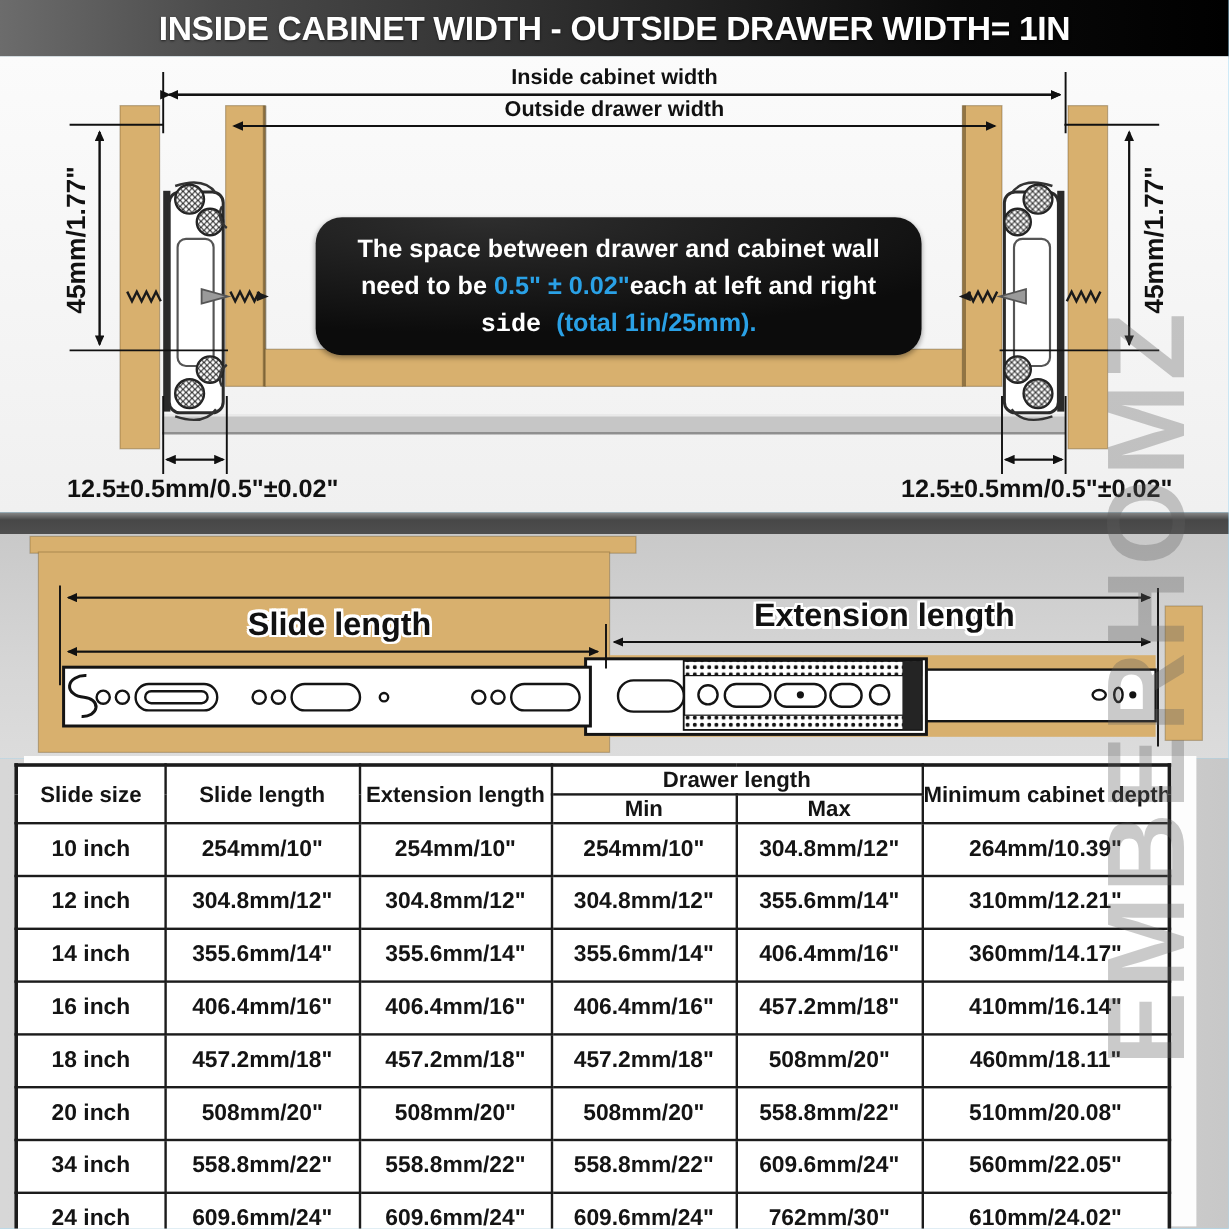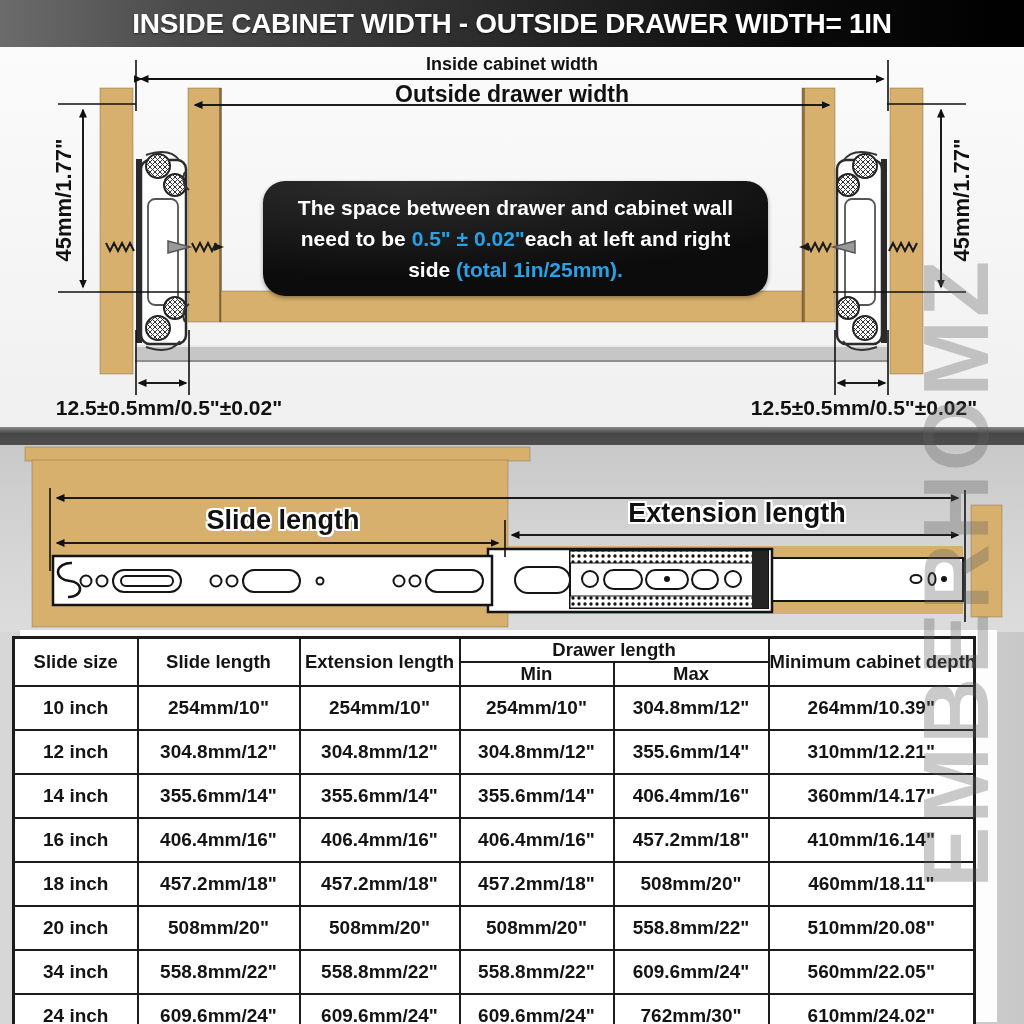--- a/index.html
+++ b/index.html
@@ -159,30 +159,30 @@
         <line x1="186" y1="336" x2="139" y2="336" marker-end="url(#ah)"></line>
 
         <line x1="835" y1="283" x2="835" y2="348"></line>
         <line x1="888" y1="283" x2="888" y2="348"></line>
         <line x1="838" y1="336" x2="885" y2="336" marker-end="url(#ah)"></line>
         <line x1="885" y1="336" x2="838" y2="336" marker-end="url(#ah)"></line>
       </g>
     </svg>
 
     <div class="dimlabel lab-c" style="left:512px;top:7px;font-size:18px;font-weight:600;">Inside cabinet width</div>
-    <div class="dimlabel lab-c" style="left:512px;top:34px;font-size:23px;font-weight:600;">Outside drawer width</div>
+    <div class="dimlabel lab-c" style="left:512px;top:34px;font-size:18px;font-weight:600;">Outside drawer width</div>
     <div class="dimlabel rot" style="left:64px;top:140px;font-size:22px;font-weight:bold;">45mm/1.77"</div>
     <div class="dimlabel rot" style="left:962px;top:140px;font-size:22px;font-weight:bold;">45mm/1.77"</div>
     <div class="dimlabel lab-c" style="left:169px;top:349px;font-size:21px;font-weight:bold;">12.5±0.5mm/0.5"±0.02"</div>
     <div class="dimlabel lab-c" style="left:864px;top:349px;font-size:21px;font-weight:bold;">12.5±0.5mm/0.5"±0.02"</div>
 
     <div id="notebox">
         <div><span style="color: rgb(255, 255, 255);">The space between drawer and cabinet wall</span></div>
         <div><span style="color: rgb(255, 255, 255); margin-top: 41px;">need to be </span><span style="color: rgb(42, 161, 230);">0.5" ± 0.02"</span><span style="color: rgb(255, 255, 255);">each at left and right</span></div>
-        <div><span style="color: rgb(255, 255, 255);">side </span><span style="color: rgb(42, 161, 230);">(total 1in/25mm).</span></div>
+        <div><span style="color: rgb(255, 255, 255); font-family: Liberation Mono, monospace;">side </span><span style="color: rgb(42, 161, 230);">(total 1in/25mm).</span></div>
       </div>
   </div>
 
   <div id="divider"></div>
 
   <div id="midsec">
     <svg width="1024" height="187" viewBox="0 0 1024 187">
       <defs>
         <marker id="ah2" markerWidth="9" markerHeight="8" refX="7.5" refY="4" orient="auto" markerUnits="userSpaceOnUse">
           <path d="M0,0 L9,4 L0,8 z" fill="#111"></path>

